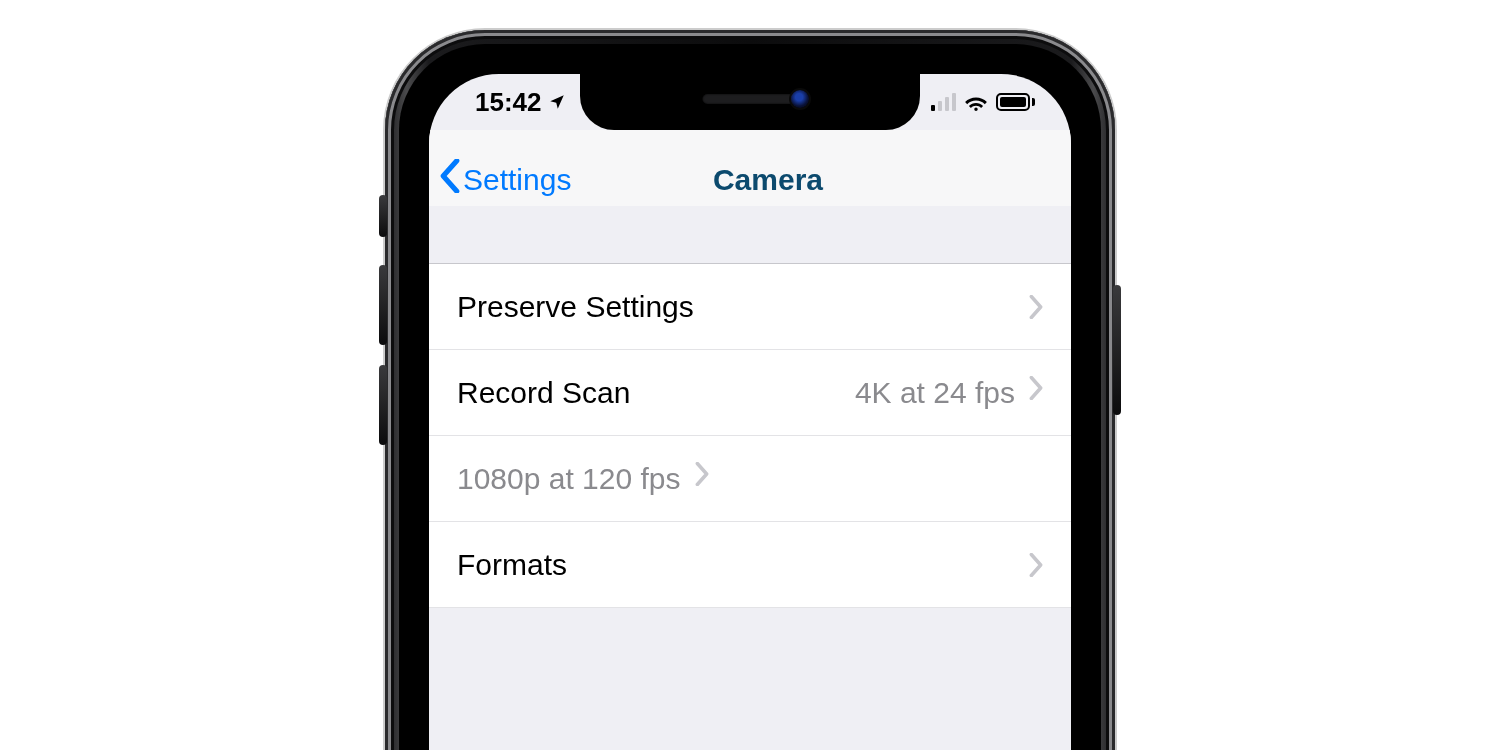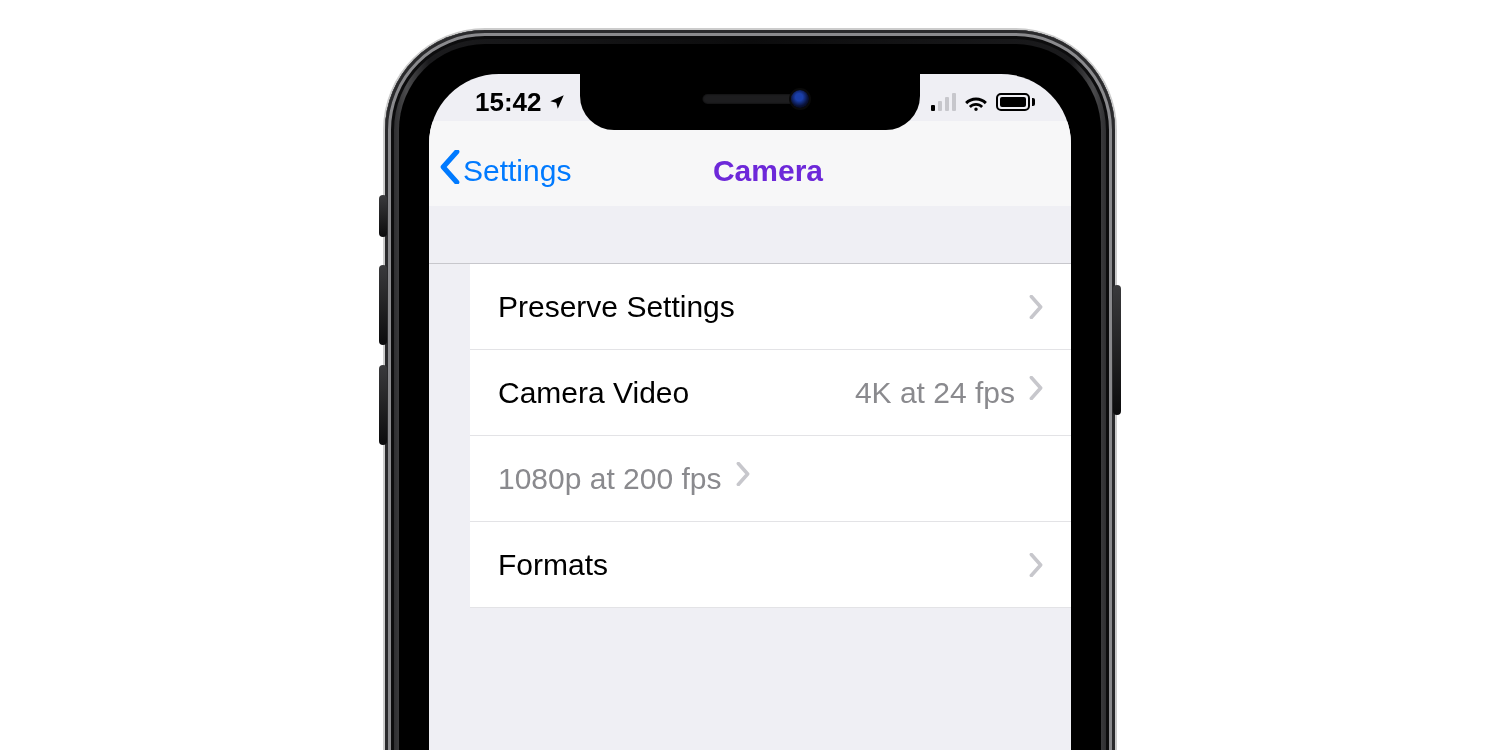--- a/index.html
+++ b/index.html
@@ -87,48 +87,47 @@
   .battery-body {
     width: 34px; height: 18px; border: 2px solid #000; border-radius: 5px; position: relative;
   }
   .battery-fill { position:absolute; inset:2px; background:#000; border-radius:2px; width: calc(100% - 4px); }
   .battery-tip { width:3px; height:8px; background:#000; border-radius:0 2px 2px 0; margin-left:2px; }
 
   .loc-arrow svg { width:18px; height:18px; display:block; }
 
   
   .navbar {
-    position: absolute; top: 47px; left:0; right:0;
+    position: absolute; top: 56px; left:0; right:0;
     height: 100px;
     background: #f7f7f8;
     border-bottom: 1px solid #c7c7cc;
     display:flex; align-items:center; justify-content:center;
   }
   .nav-back {
     position:absolute; left: 10px; top:0; bottom:0;
     display:flex; align-items:center; gap:2px;
     color:#007aff; font-size:30px;
   }
   .nav-back svg { width:22px; height:34px; }
-  .nav-title { font-size:30px; font-weight:600; color:#6d28d9;margin-left:36px; }
+  .nav-title { font-size:30px; font-weight:600; color:#0c4a6e;margin-left:36px; }
 
   
   .section-gap {
     position:absolute; top:132px; left:0; right:0; height:58px;
     background:#efeff4; border-bottom:1px solid #c7c7cc;
   }
 
   
   .table { position:absolute; top:190px; left:0; right:0; }
   .row {
     background:#fff; height:86px; padding: 0 28px 0 28px;
     display:flex; align-items:center; justify-content:space-between;
     border-bottom:1px solid #e3e3e6;
     font-size:30px;
-    margin-left:41px;
   }
   .row .label { color:#000; }
   .row .right { display:flex; gap:14px; }
   .detail { color:#8a8a8e; font-size:30px; }
 
   .chevron { color:#c7c7cc; }
   .chevron svg{ width:14px; height:24px; display:block; }
 
   .switch {
     width:88px; height:52px; border-radius:26px; position:relative;
@@ -210,34 +209,34 @@
                 <svg viewBox="0 0 12 20">
                     <path d="M2 1 L10 10 L2 19" stroke="#c7c7cc" stroke-width="3" fill="none" stroke-linecap="round" stroke-linejoin="round"></path>
                   </svg>
               </span>
             </div>
           </div>
 
 
 
           <div class="row">
-            <span class="label">Camera Video</span>
+            <span class="label">Record Scan</span>
             <div class="right">
               <span class="detail">4K at 24 fps</span>
               <span class="chevron">
                 <svg viewBox="0 0 12 20">
                     <path d="M2 1 L10 10 L2 19" stroke="#c7c7cc" stroke-width="3" fill="none" stroke-linecap="round" stroke-linejoin="round"></path>
                   </svg>
               </span>
             </div>
           </div>
 
           <div class="row">
             <div class="right">
-              <span class="detail">1080p at 200 fps</span>
+              <span class="detail">1080p at 120 fps</span>
               <span class="chevron">
                 <svg viewBox="0 0 12 20">
                     <path d="M2 1 L10 10 L2 19" stroke="#c7c7cc" stroke-width="3" fill="none" stroke-linecap="round" stroke-linejoin="round"></path>
                   </svg>
               </span>
             </div>
           </div>
 
           <div class="row">
             <span class="label">Formats</span>

